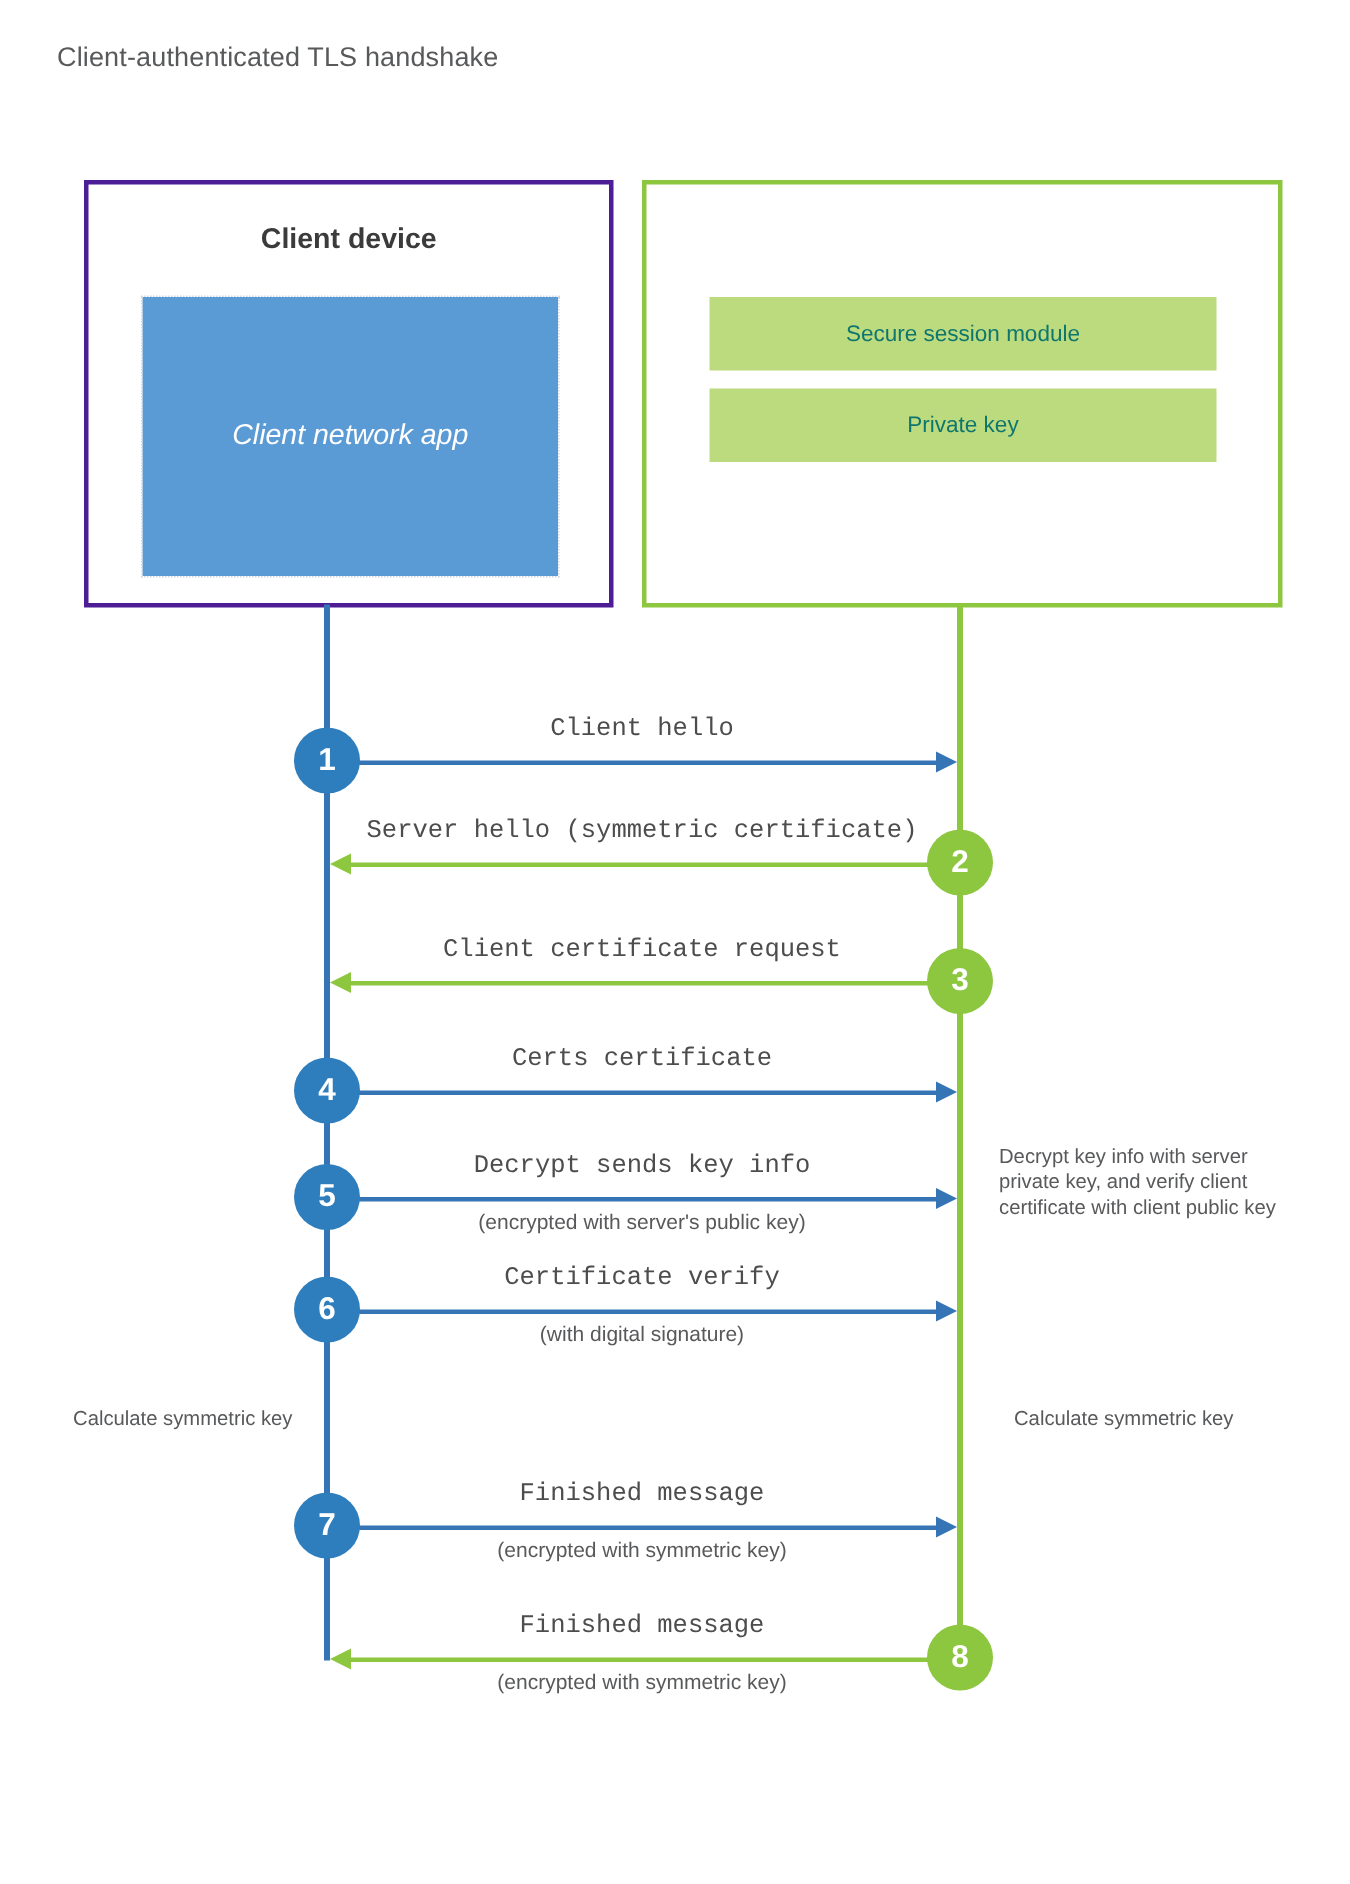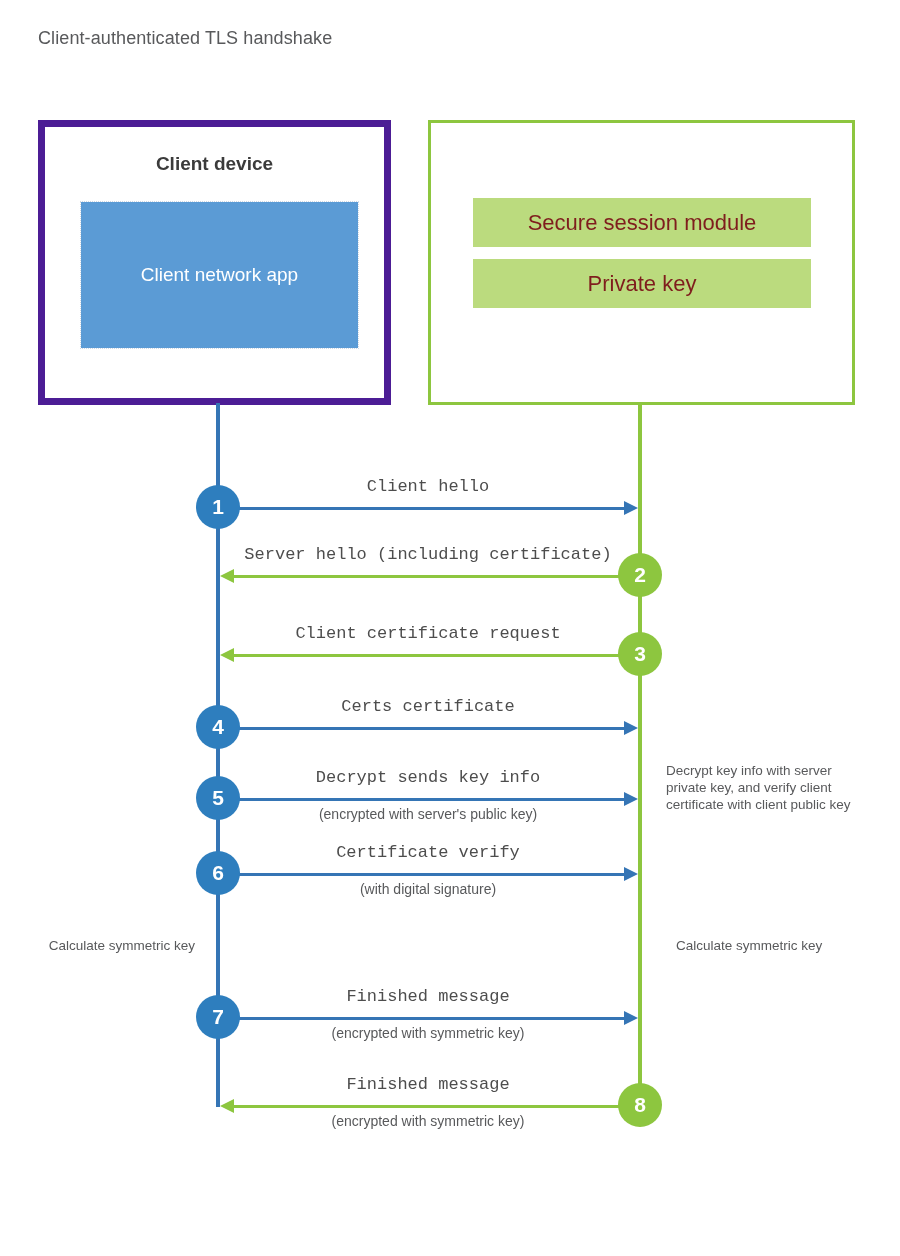--- a/index.html
+++ b/index.html
@@ -28,25 +28,25 @@
     white-space: nowrap;
   }
 
   
   .actor-box {
     position: absolute;
     background: #ffffff;
     box-sizing: border-box;
   }
   #client-box {
-    left: 38px;
+    left: 56px;
     top: 120px;
     width: 353px;
     height: 285px;
-    border: 7px solid #4c1d95;
+    border: 3px solid #4c1d95;
   }
   #server-box {
     left: 428px;
     top: 120px;
     width: 427px;
     height: 285px;
     border: 3px solid #8dc63f;
   }
   .actor-title {
     position: absolute;
@@ -58,26 +58,27 @@
     font-weight: bold;
     color: #3b3b3b;
   }
 
   
   #client-app-rect {
     position: absolute;
     left: 36px;
     top: 75px;
     width: 277px;
-    height: 146px;
+    height: 186px;
     background: #5b9bd5;
     outline: 1px dotted #cfd8e4;
     display: flex;
     align-items: center;
     justify-content: center;
+    font-style: italic;
   }
   #client-app-rect .app-label {
     color: #ffffff;
     font-size: 19px;
     line-height: 26px;
     text-align: center;
     width: 180px;
   }
 
   
@@ -87,22 +88,22 @@
     top: 75px;
     width: 338px;
   }
   .server-bar {
     background: #bbdb7e;
     height: 49px;
     margin-bottom: 12px;
     display: flex;
     align-items: center;
     justify-content: center;
-    color: #7f1d1d;
-    font-size: 22px;
+    color: #0f766e;
+    font-size: 15px;
   }
 
   
   .lifeline {
     position: absolute;
     width: 4px;
   }
   #client-lifeline {
     left: 216px;
     top: 403px;
@@ -241,21 +242,21 @@
 <div class="lifeline" id="server-lifeline"></div>
 
 <div class="msg" style="top:507px">
   <div class="msg-label">Client hello</div>
   <div class="msg-line blue" style="left:218px;width:410px"></div>
   <div class="arrowhead right blue"></div>
 </div>
 <div class="step-circle blue" style="top:485px">1</div>
 
 <div class="msg" style="top:575px">
-  <div class="msg-label">Server hello (including certificate)</div>
+  <div class="msg-label">Server hello (symmetric certificate)</div>
   <div class="msg-line green" style="left:228px;width:412px"></div>
   <div class="arrowhead left green"></div>
 </div>
 <div class="step-circle green" style="top:553px">2</div>
 
 <div class="msg" style="top:654px">
   <div class="msg-label">Client certificate request</div>
   <div class="msg-line green" style="left:228px;width:412px"></div>
   <div class="arrowhead left green"></div>
 </div>

